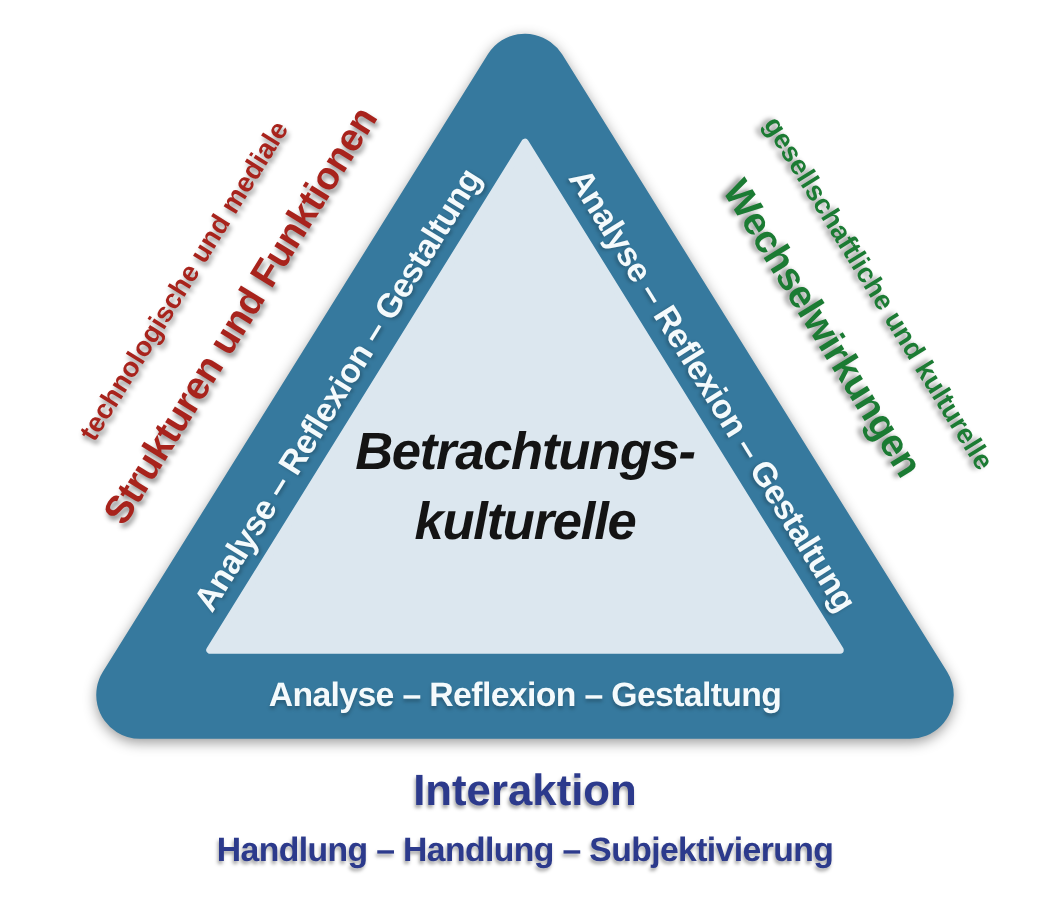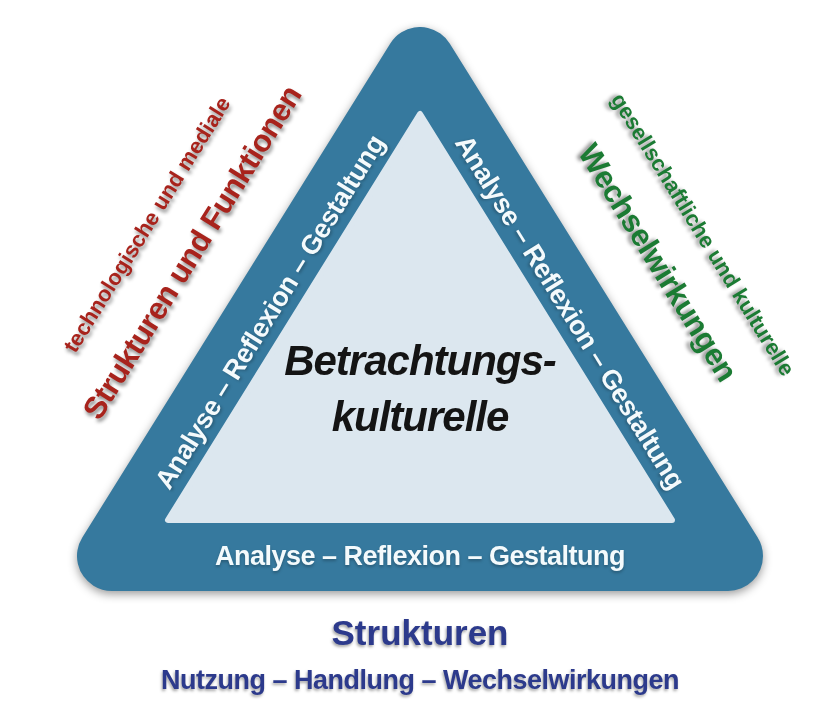--- a/index.html
+++ b/index.html
@@ -113,17 +113,17 @@
   <div class="txt outside outside-left">
     <div class="small">technologische und mediale</div>
     <div class="big">Strukturen und Funktionen</div>
   </div>
 
   <div class="txt outside outside-right">
     <div class="small">gesellschaftliche und kulturelle</div>
     <div class="big">Wechselwirkungen</div>
   </div>
 
-  <div class="txt outside-bottom-title">Strukturen</div>
+  <div class="txt outside-bottom-title">Interaktion</div>
 
-  <div class="txt outside-bottom-sub">Nutzung – Handlung – Wechselwirkungen</div>
+  <div class="txt outside-bottom-sub">Handlung – Handlung – Subjektivierung</div>
 
 </div>
 
 </body></html>

